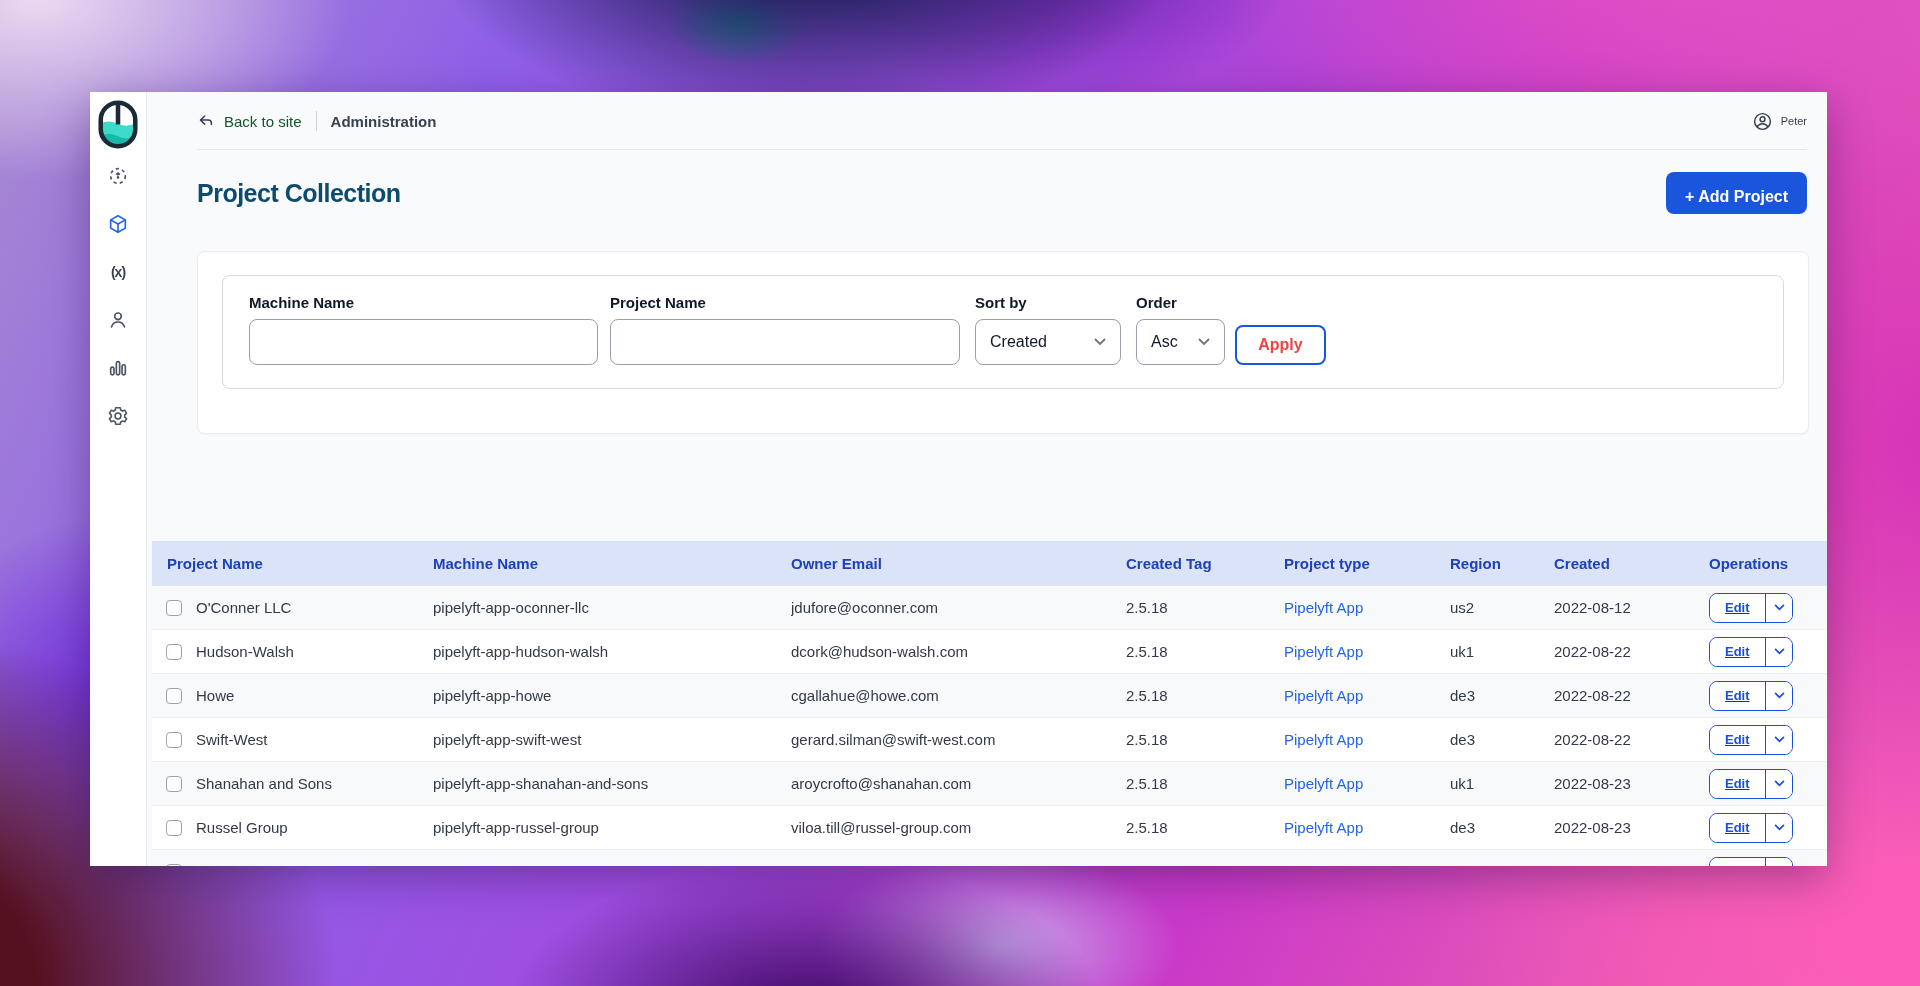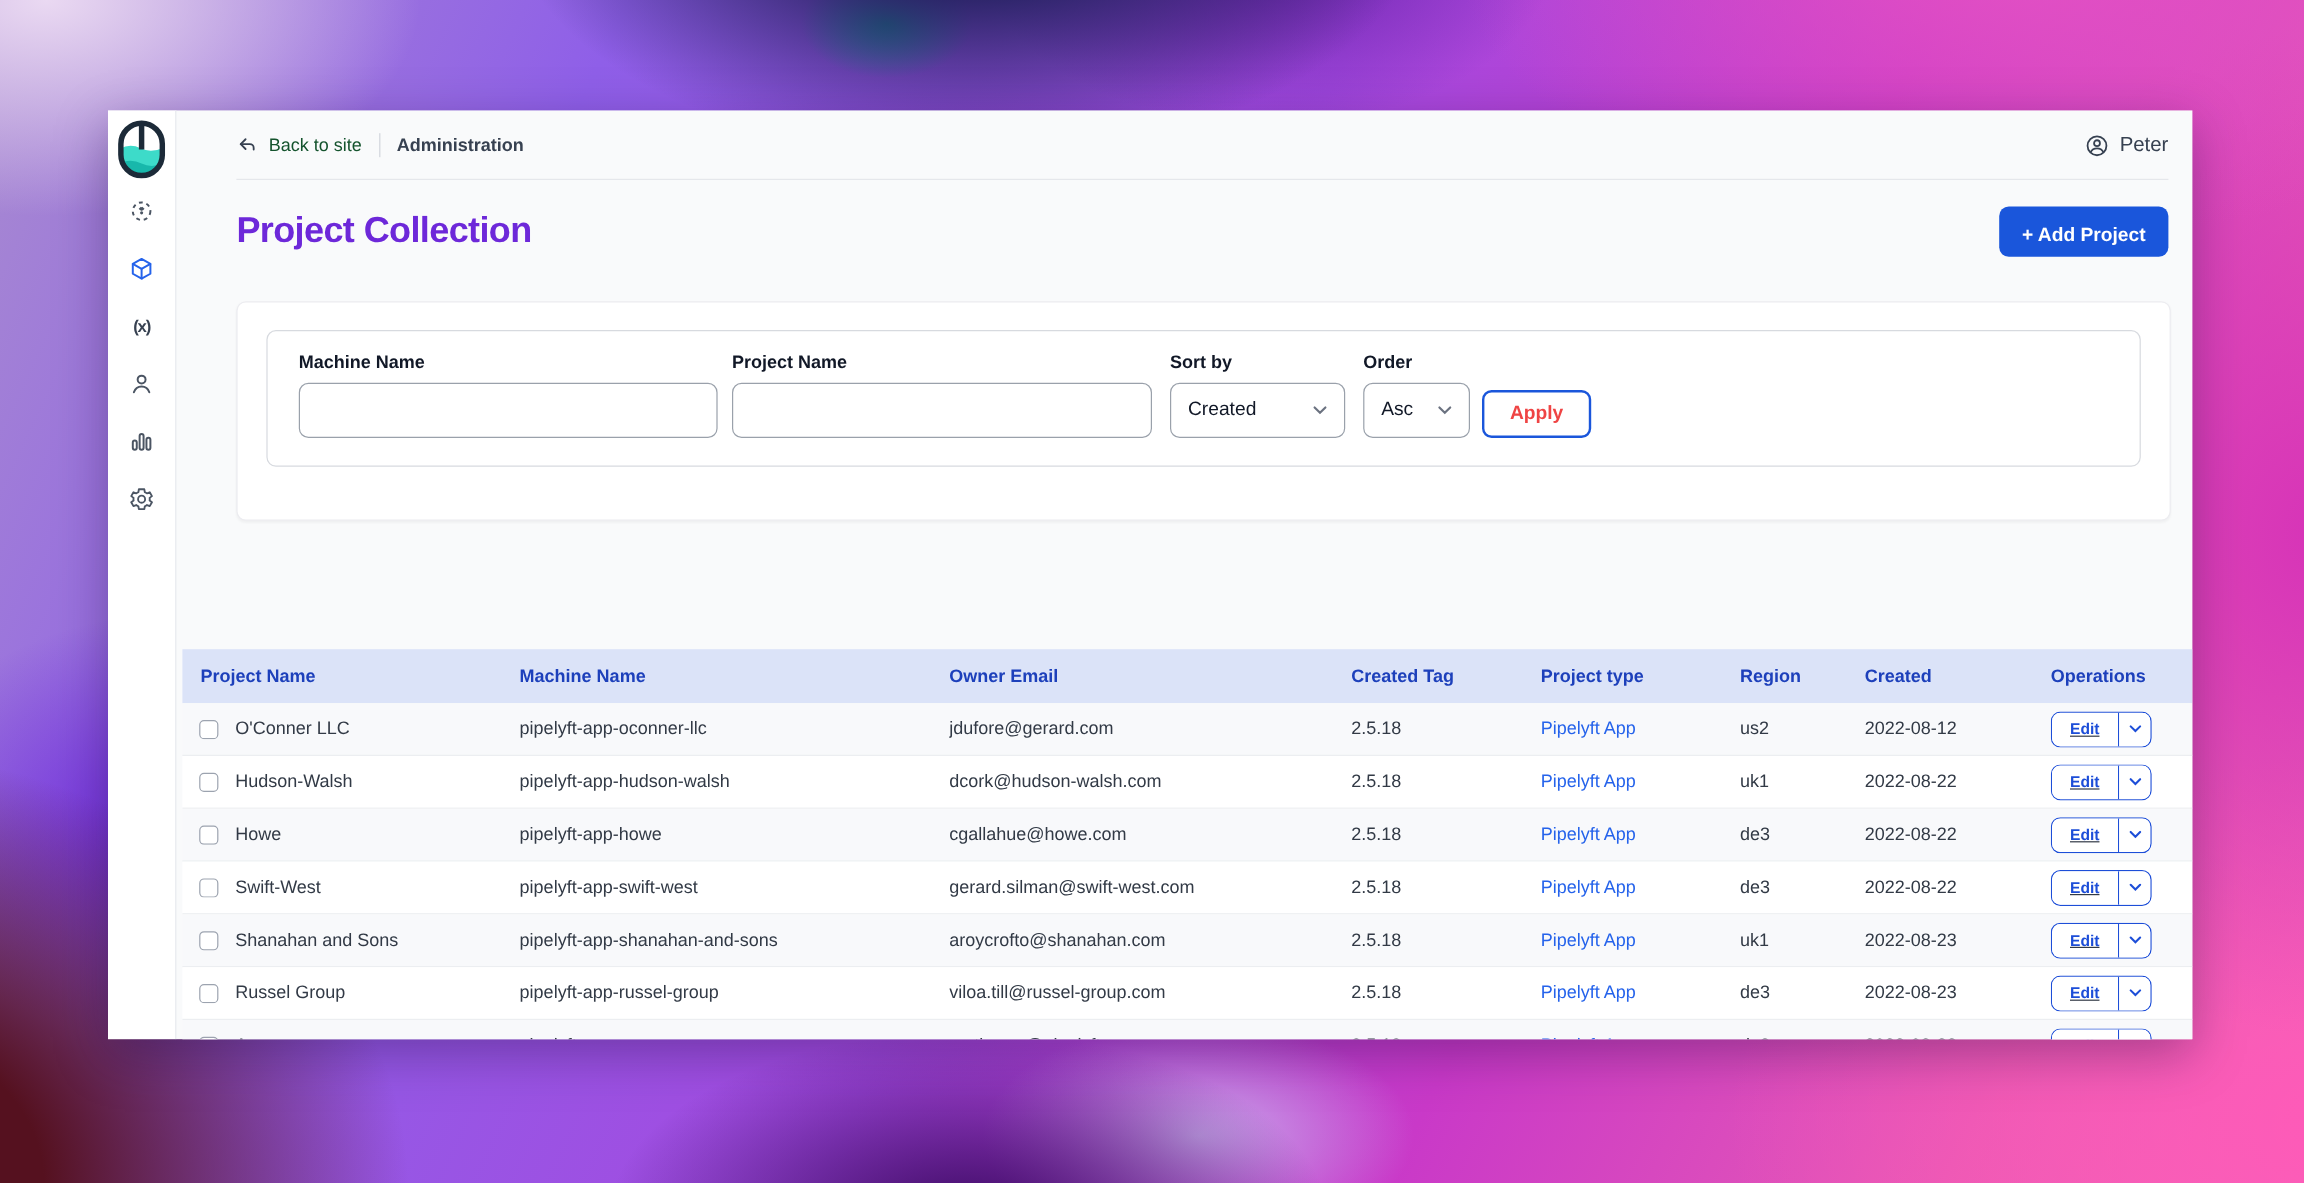--- a/index.html
+++ b/index.html
@@ -40,24 +40,24 @@
 
   
   .main { flex:1; display:flex; flex-direction:column; position:relative; }
 
   .topbar { height:58px; display:flex; align-items:center; justify-content:space-between; padding:0 20px 0 50px; position:relative; flex-shrink:0; }
   .topbar::after { content:''; position:absolute; left:50px; right:20px; bottom:0; height:1px; background:#e5e7eb; }
   .tb-left { display:flex; align-items:center; }
   .back-link { display:flex; align-items:center; gap:9px; color:#14532d; font-size:15px; cursor:pointer; }
   .tb-divider { width:1px; height:20px; background:#d1d5db; margin:0 14px; }
   .breadcrumb { font-size:15px; color:#374151;font-weight:bold; }
-  .user-chip { display:flex; align-items:center; gap:8px; color:#374151; font-size:17px; cursor:pointer; }
+  .user-chip { display:flex; align-items:center; gap:8px; color:#374151; font-size:11px; cursor:pointer; }
 
   .page-head { display:flex; align-items:center; justify-content:space-between; padding:22px 20px 0 50px; flex-shrink:0; }
-  .page-title { font-size:30px; font-weight:800; color:#6d28d9; letter-spacing:-0.5px; }
+  .page-title { font-size:25px; font-weight:800; color:#0c4a6e; letter-spacing:-0.5px; }
   .add-btn {
     height:42px; padding:16px 19px; background:#1a56db; color:#fff; font-weight:700; font-size:16px;
     border:none; border-radius:8px; cursor:pointer; font-family:"Liberation Sans", sans-serif;
   }
 
   .filter-card {
     margin:37px 18px 0 50px; background:#ffffff; border:1px solid #ececf0; border-radius:8px;
     height:183px; padding:23px 24px; box-shadow:0 1px 2px rgba(0,0,0,.04); flex-shrink:0;
   }
   .filter-inner {
@@ -236,21 +236,21 @@
         <div class="cell">Created</div>
         <div class="cell">Operations</div>
       </div>
       <div id="table-body">
   <div class="trow tbody-row">
     <div class="cell first">
       <span class="checkbox"></span>
       <span>O'Conner LLC</span>
     </div>
     <div class="cell">pipelyft-app-oconner-llc</div>
-    <div class="cell">jdufore@gerard.com</div>
+    <div class="cell">jdufore@oconner.com</div>
     <div class="cell">2.5.18</div>
     <div class="cell link-cell">Pipelyft App</div>
     <div class="cell">us2</div>
     <div class="cell">2022-08-12</div>
     <div class="cell">
       <span class="edit-group">
         <button class="edit-main">Edit</button>
         <span class="edit-sep"></span>
         <button class="edit-caret">
           <svg width="11" height="7" viewBox="0 0 12 8" fill="none" stroke="#1d4ed8" stroke-width="2" stroke-linecap="round">

